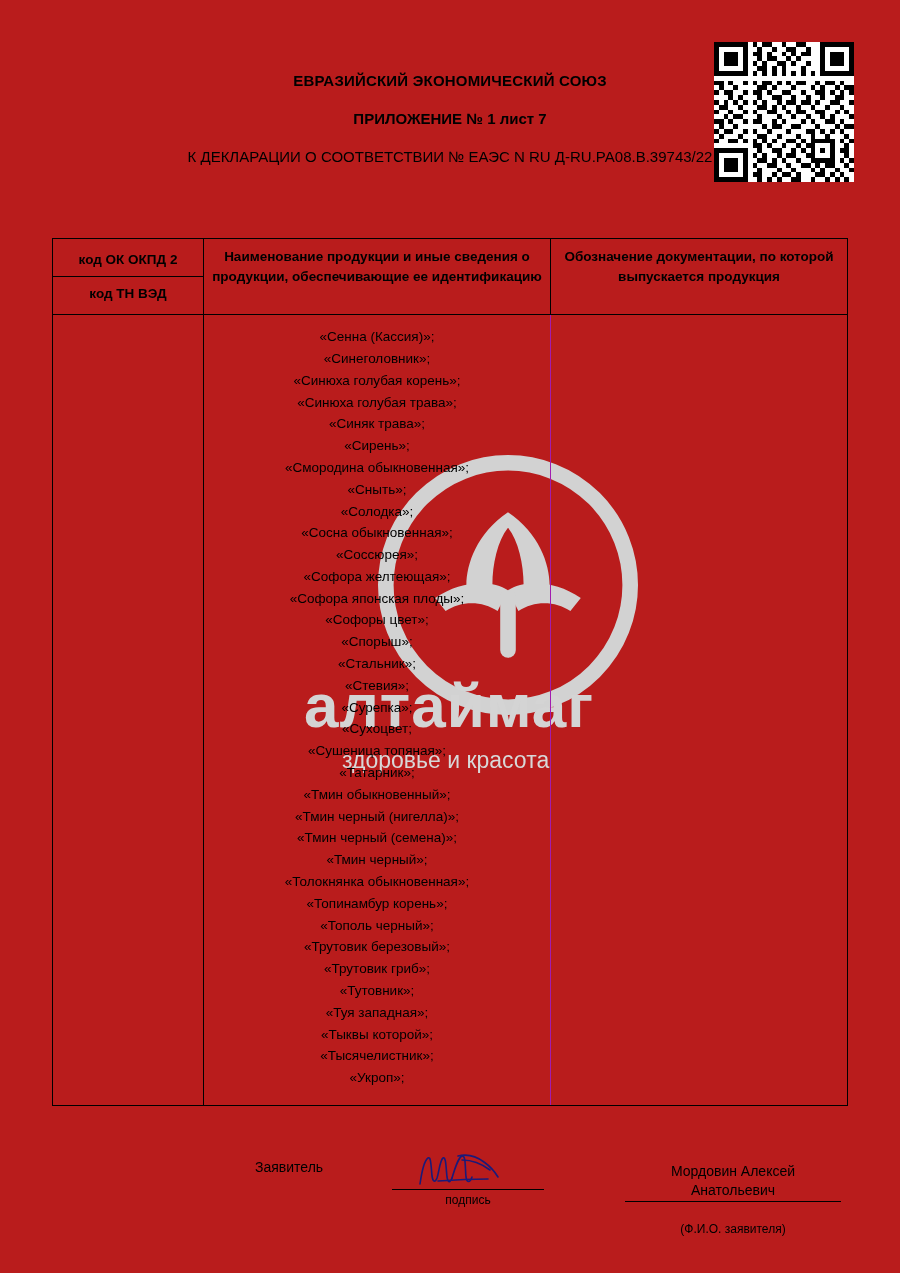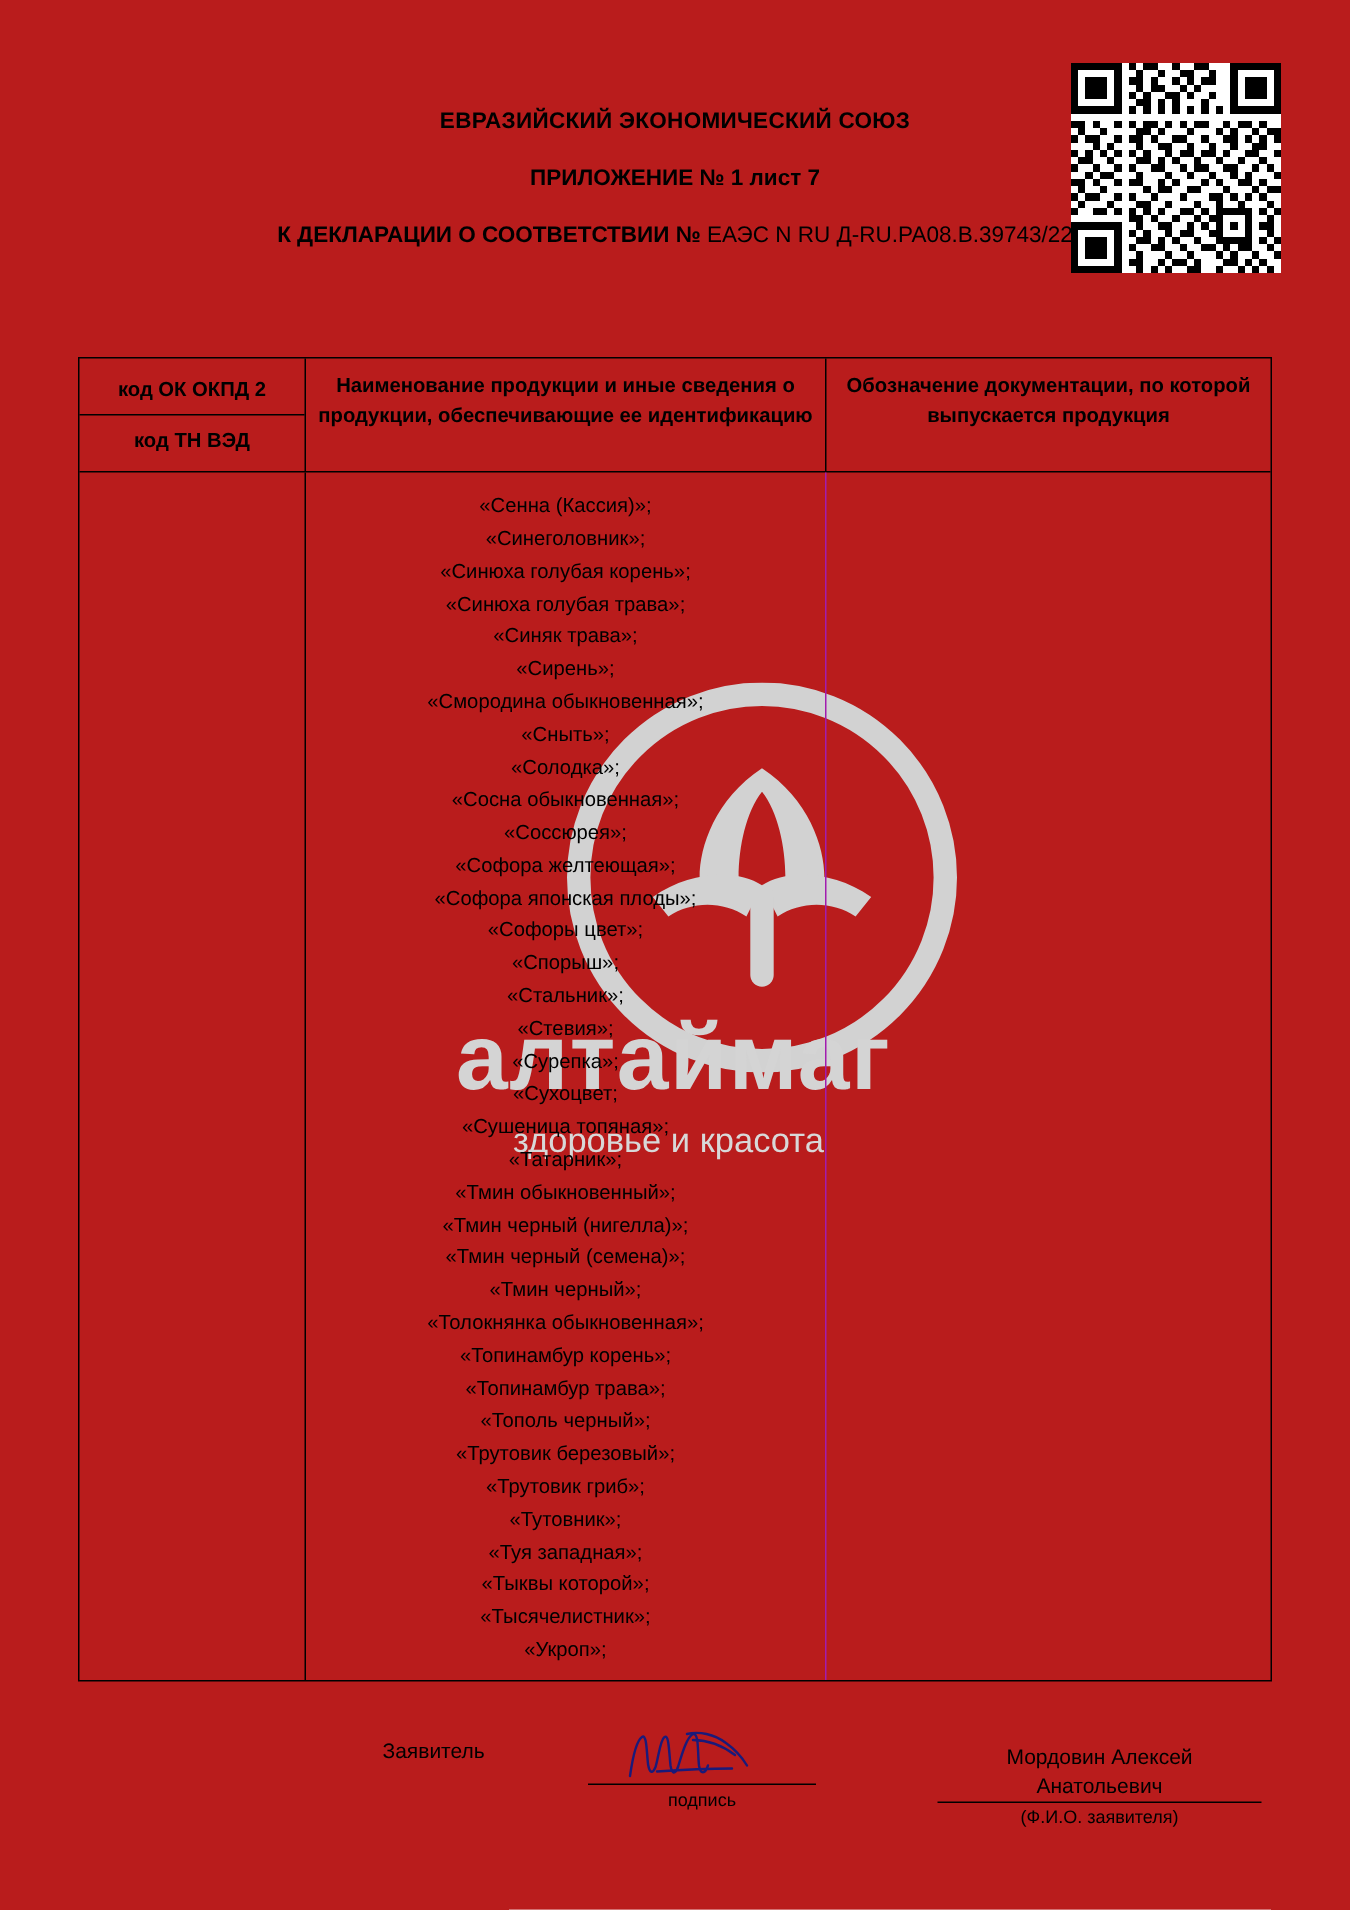--- a/index.html
+++ b/index.html
@@ -49,21 +49,21 @@
   }
   .header .line2 {
     font-size: 15px;
     font-weight: bold;
     margin-bottom: 21px;
   }
   .header .line3 {
     font-size: 15px;
   }
   .header .line3 .bold {
-    font-weight: bold;
+    font-weight: normal;
   }
 
   
   .watermark {
     position: absolute;
     top: 455px;
     left: 300px;
     width: 430px;
     height: 390px;
     pointer-events: none;
@@ -222,21 +222,21 @@
     font-size: 14px;
     line-height: 19px;
   }
   .name-rule {
     border-bottom: 1px solid #000;
     width: 216px;
     margin: 1px auto 0 auto;
   }
   .name-caption {
     font-size: 12px;
-    margin-top: 2px;
+    margin-top: 20px;
   }
   .scribble {
     position: absolute;
     left: 0;
     top: 0;
   }
 </style>
 </head>
 <body>
 
@@ -541,21 +541,20 @@
             <li>«Сурепка»;</li>
             <li>«Сухоцвет;</li>
             <li>«Сушеница топяная»;</li>
             <li>«Татарник»;</li>
             <li>«Тмин обыкновенный»;</li>
             <li>«Тмин черный (нигелла)»;</li>
             <li>«Тмин черный (семена)»;</li>
             <li>«Тмин черный»;</li>
             <li>«Толокнянка обыкновенная»;</li>
             <li>«Топинамбур корень»;</li>
-            <li>«Топинамбур трава»;</li>
             <li>«Тополь черный»;</li>
             <li>«Трутовик березовый»;</li>
             <li>«Трутовик гриб»;</li>
             <li>«Тутовник»;</li>
             <li>«Туя западная»;</li>
             <li>«Тыквы которой»;</li>
             <li>«Тысячелистник»;</li>
             <li>«Укроп»;</li>
           </ul>
       </div>

